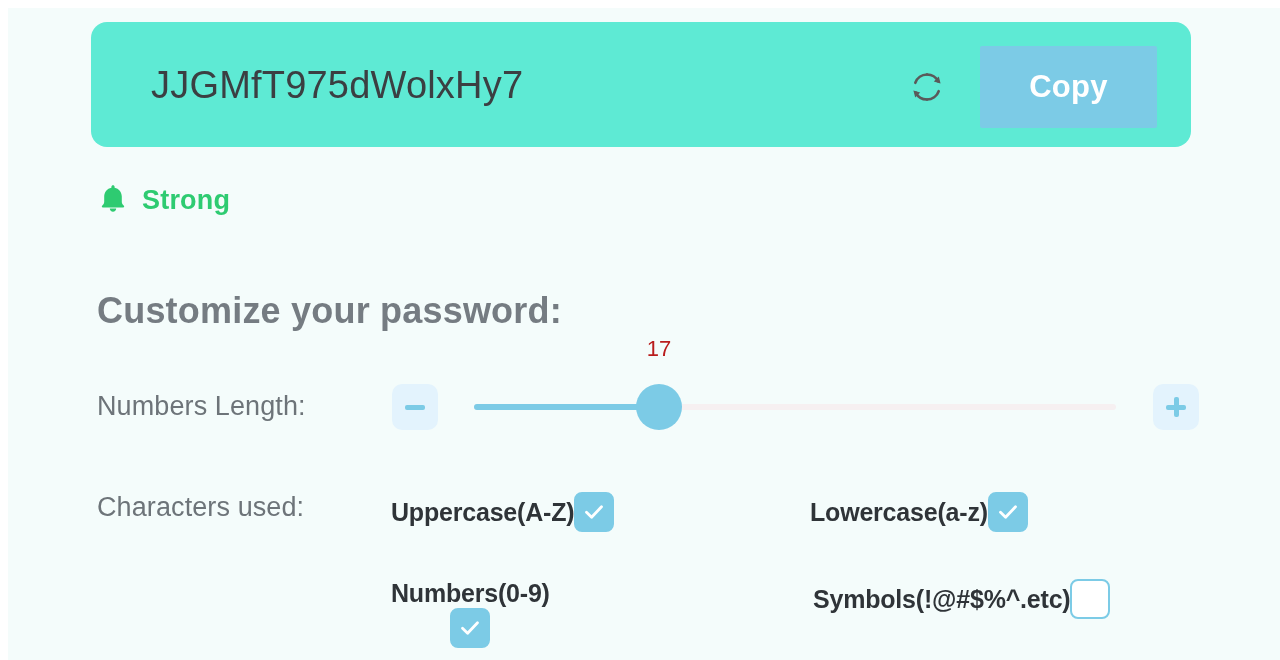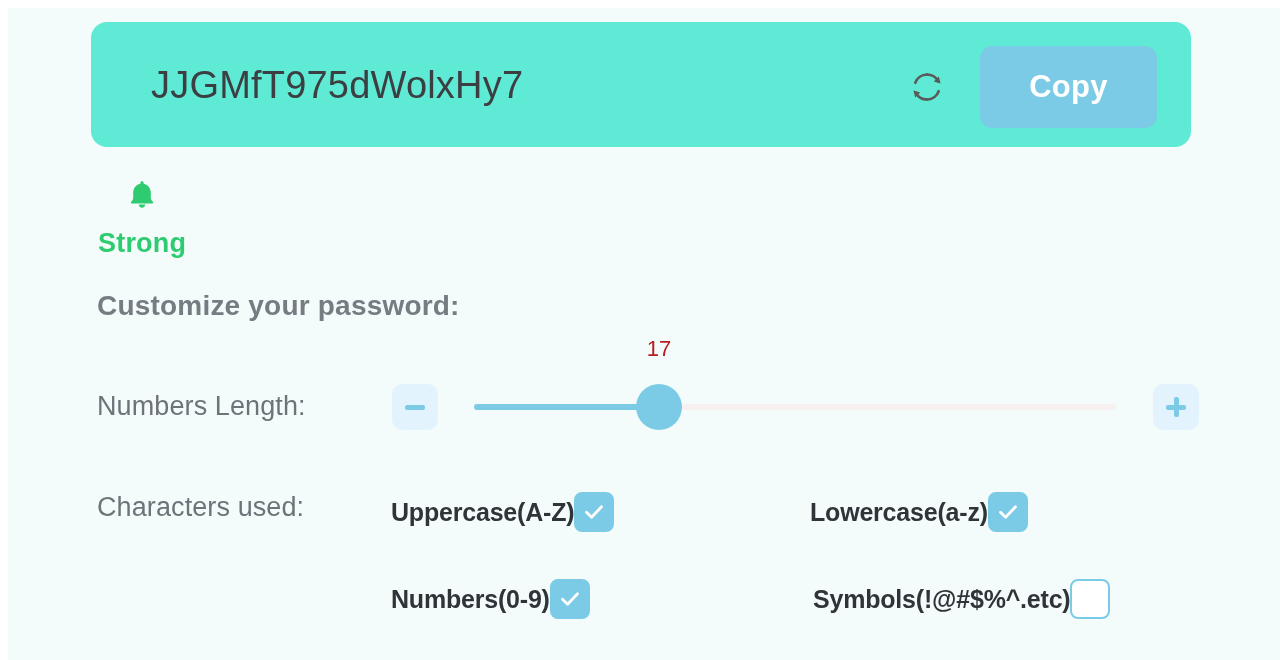--- a/index.html
+++ b/index.html
@@ -61,53 +61,52 @@
     padding: 0;
   }
   .copy-btn {
     position: absolute;
     left: 889px;
     top: 24px;
     width: 177px;
     height: 82px;
     background: #7ccbe6;
     border: none;
-    border-radius: 12px;
+    border-radius: 2px;
     color: #ffffff;
     font-size: 31px;
     font-weight: 700;
     font-family: "Liberation Sans", sans-serif;
     cursor: pointer;
     letter-spacing: 0.3px;
   }
 
   
   .strength-row {
     position: absolute;
     left: 90px;
     top: 170px;
     height: 44px;
     display: flex;
     align-items: center;
     gap: 14px;
-    flex-direction: column;
   }
   .strength-label {
     font-size: 27px;
     font-weight: 700;
     color: #2ecb71;
     letter-spacing: 0.2px;
   }
 
   
   .section-heading {
     position: absolute;
     left: 89px;
     top: 282px;
-    font-size: 28px;
+    font-size: 36px;
     font-weight: 700;
     color: #757c82;
     letter-spacing: 0.2px;
   }
 
   
   .length-label {
     position: absolute;
     left: 89px;
     top: 383px;
@@ -217,21 +216,21 @@
   }
   .opt-label {
     font-size: 25px;
     font-weight: 700;
     color: #2f3438;
     letter-spacing: -0.2px;
     white-space: nowrap;
   }
   .opt.uppercase { left: 383px; top: 484px; }
   .opt.lowercase { left: 785px; top: 484px; margin-left: 17px; }
-  .opt.numbers   { left: 383px; top: 571px; }
+  .opt.numbers   { left: 383px; top: 571px; flex-direction: column; }
   .opt.symbols   { left: 785px; top: 571px; margin-left: 20px; }
 
   .cbox {
     width: 40px;
     height: 40px;
     border-radius: 8px;
     box-sizing: border-box;
     cursor: pointer;
     display: flex;
     align-items: center;

